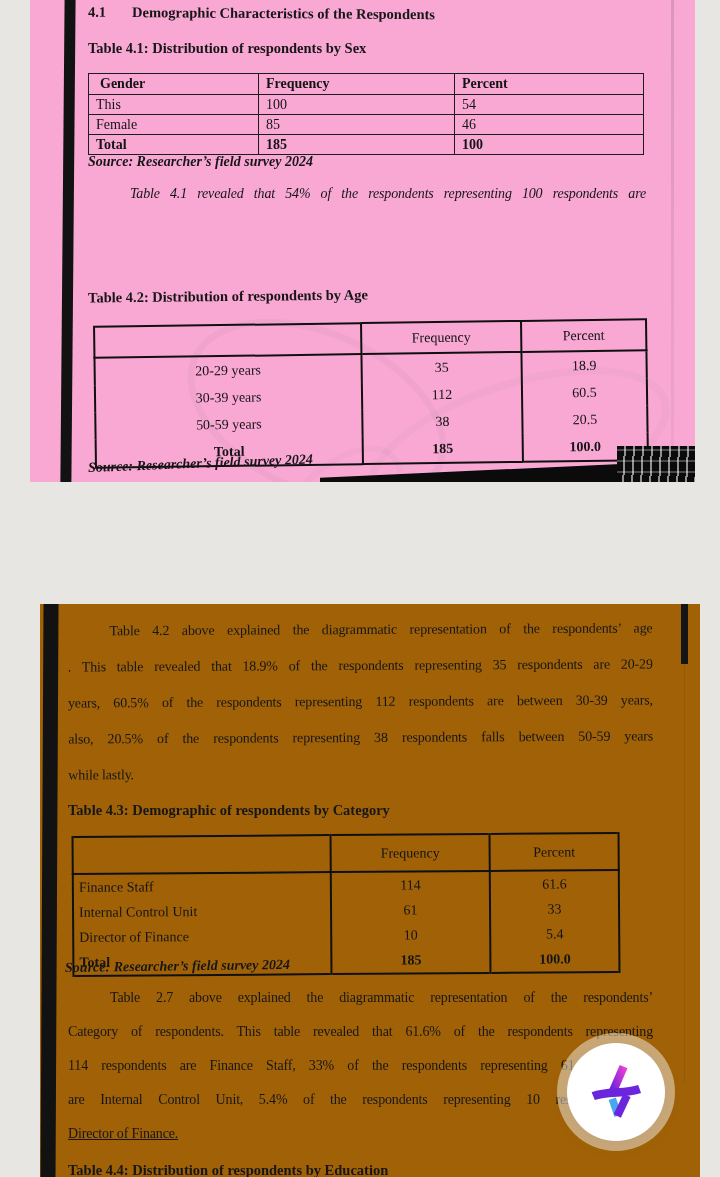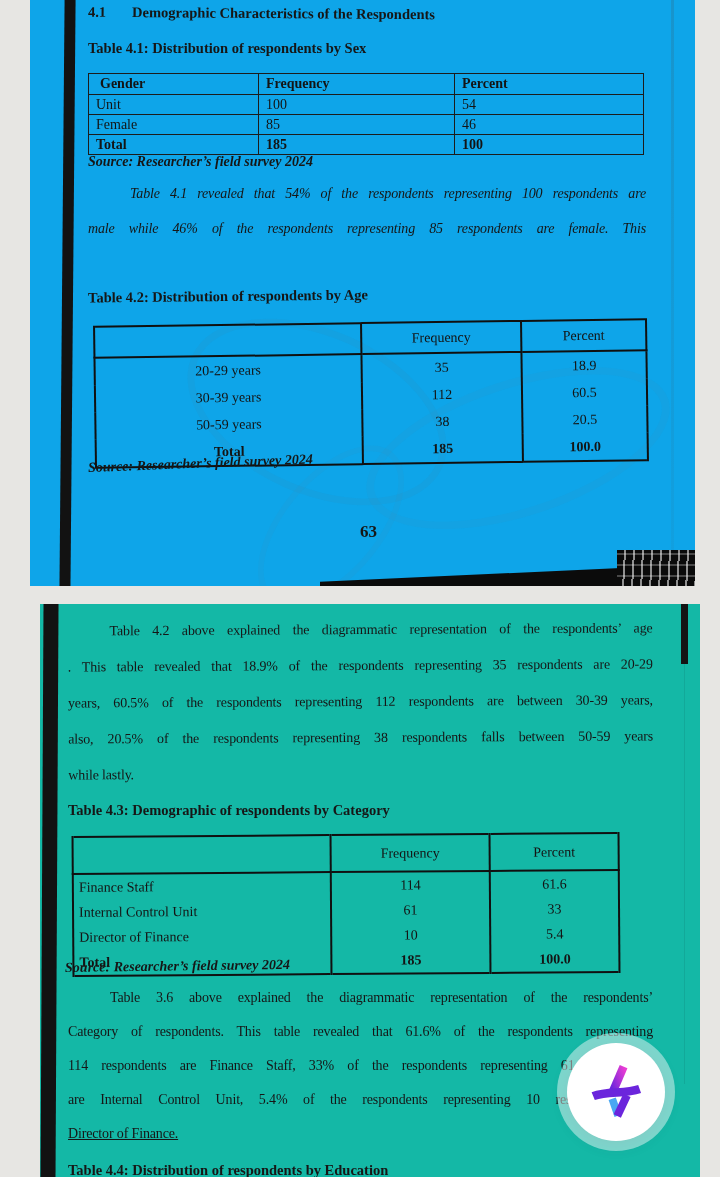--- a/index.html
+++ b/index.html
@@ -1,22 +1,22 @@
 <!DOCTYPE html>
 <html><head>
 <meta charset="utf-8">
 <style>
   html,body { margin:0; padding:0; }
   body {
     width:720px; height:1177px; position:relative; overflow:hidden;
     background:#e7e6e3; font-family:"Liberation Serif", serif; color:#161616;
   }
   .page { position:absolute; overflow:hidden; }
-  #page1 { left:30px; top:0; width:665px; height:586px; background:#0ea5e9; }
-  #page2 { left:40px; top:604px; width:660px; height:573px; background:#14b8a6; }
+  #page1 { left:30px; top:0; width:665px; height:482px; background:#f9a8d4; }
+  #page2 { left:40px; top:604px; width:660px; height:573px; background:#a16207; }
 
   .bindbar { position:absolute; background:#121212; }
   #bar1 { left:32px; top:-6px; width:11px; height:605px; transform:rotate(0.5deg); }
   #bar2 { left:2px;  top:-4px; width:15px; height:585px; transform:rotate(0.3deg); }
 
   #crease1 { position:absolute; left:641px; top:0; width:3px; height:100%;
              background:linear-gradient(rgba(70,70,70,.18), rgba(70,70,70,.05)); }
   #mark2r  { position:absolute; left:641px; top:-2px; width:7px; height:62px; background:#141414; }
   #crease2 { position:absolute; left:644px; top:60px; width:1px; height:420px; background:rgba(0,0,0,.08); }
 
@@ -87,42 +87,41 @@
         <col style="width:196px">
         <col>
       </colgroup>
     <tbody>
       <tr class="hdr">
         <td style="padding-left:11px;">Gender</td>
         <td>Frequency</td>
         <td>Percent</td>
       </tr>
       <tr>
-        <td>Unit</td>
+        <td>This</td>
         <td>100</td>
         <td>54</td>
       </tr>
       <tr>
         <td>Female</td>
         <td>85</td>
         <td>46</td>
       </tr>
       <tr class="bold">
         <td>Total</td>
         <td>185</td>
         <td>100</td>
       </tr>
     </tbody>
   </table>
 
   <div class="abs src" style="left:58px; top:154px;">Source: Researcher’s field survey 2024</div>
 
   <div class="abs para" style="left:58px; top:186px; width:558px;font-style:italic;">
     <div class="pl indent">Table 4.1 revealed that 54% of the respondents representing 100 respondents are</div>
-    <div class="pl">male while 46% of the respondents representing 85 respondents are female. This</div>
   </div>
 
   <div class="abs heading" style="left:58px; top:288px; transform:rotate(-0.6deg);">Table 4.2: Distribution of respondents by Age</div>
 
   <table class="t42 abs" style="left:64px; top:322px; width:554px; transform:rotate(-0.8deg);">
     <colgroup>
         <col style="width:267px">
         <col style="width:160px">
         <col>
       </colgroup>
@@ -209,21 +208,21 @@
         <td class="lft">Total</td>
         <td>185</td>
         <td>100.0</td>
       </tr>
     </tbody>
   </table>
 
   <div class="abs src" style="left:25px; top:356px; transform:rotate(-0.8deg); transform-origin:left center;">Source: Researcher’s field survey 2024</div>
 
   <div class="abs para" style="left:28px; top:386px; width:585px;">
-    <div class="pl indent" style="height:34px;">Table 3.6 above explained the diagrammatic representation of the respondents’</div>
+    <div class="pl indent" style="height:34px;">Table 2.7 above explained the diagrammatic representation of the respondents’</div>
     <div class="pl" style="height:34px;">Category of respondents. This table revealed that 61.6% of the respondents representing</div>
     <div class="pl" style="height:34px;">114 respondents are Finance Staff, 33% of the respondents representing 61 respondents</div>
     <div class="pl" style="height:34px;">are Internal Control Unit, 5.4% of the respondents representing 10 respondents are</div>
     <div class="pl pl-last" style="height:34px;text-decoration:underline;">Director of Finance.</div>
   </div>
 
   <div class="abs heading" style="left:28px; top:558px;">Table 4.4: Distribution of respondents by Education</div>
 </div>
 
 <div id="fab">

